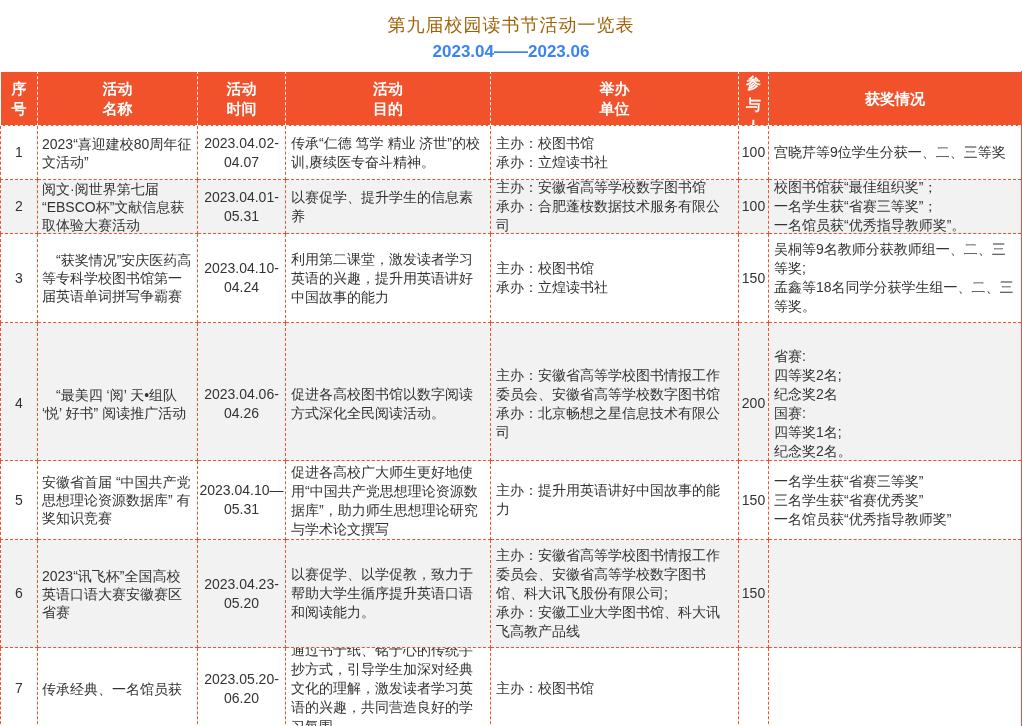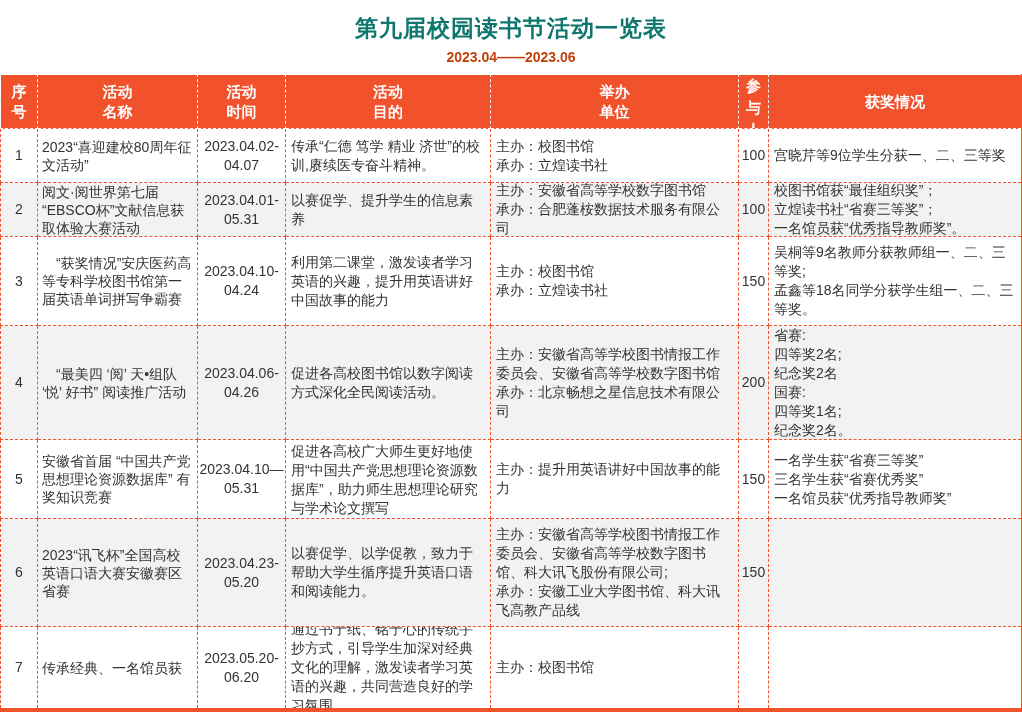--- a/index.html
+++ b/index.html
@@ -4,36 +4,36 @@
 <style>
   :root{
     --accent:#F1512B;
     --row-alt:#F2F2F2;
     --text:#333333;
   }
   *{box-sizing:border-box;margin:0;padding:0;}
   html,body{background:#fff;width:1022px;}
   body{font-family:"Liberation Sans","DejaVu Sans",sans-serif;color:var(--text);}
   .page{width:1022px;height:726px;overflow:hidden;background:#fff;}
-  .doc-title{margin-top:13px;text-align:center;font-size:23px;font-weight:bold;color:#0f766e;letter-spacing:1px;}
-  .doc-subtitle{margin-top:5px;text-align:center;font-size:14px;font-weight:bold;color:#c2410c;}
+  .doc-title{margin-top:13px;text-align:center;font-size:18px;font-weight:normal;color:#a16207;letter-spacing:1px;}
+  .doc-subtitle{margin-top:5px;text-align:center;font-size:17px;font-weight:bold;color:#3b82f6;}
   table.main{border-collapse:collapse;table-layout:fixed;width:1022px;margin-top:9px;
     border-right:3px solid var(--accent);border-bottom:4px solid var(--accent);border-left:1px dashed var(--accent);}
   th{background:var(--accent);color:#fff;font-size:15px;font-weight:bold;border:1px dashed rgba(255,255,255,.95);padding:0;}
   td{border:1px dashed var(--accent);padding:0;vertical-align:middle;font-size:14px;}
   tbody tr:nth-child(even){background:var(--row-alt);}
   .hw{display:flex;flex-direction:column;justify-content:center;align-items:center;height:53px;white-space:pre-line;line-height:20px;overflow:hidden;}
   .hw.vert{justify-content:flex-start;line-height:22px;}
   .cw{display:flex;flex-direction:column;justify-content:center;overflow:hidden;white-space:pre-line;line-height:19px;padding:0 5px;}
   .cw.top{justify-content:flex-start;padding-top:2px;}
   .center{text-align:center;padding:0 1px;}
   .c-name .cw{line-height:18px;padding:0 4px;}
   tr.r1 .cw,tr.r2 .cw{height:53px;}
   tr.r3 .cw{height:88px;}
-  tr.r4 .cw{height:113px;}
+  tr.r4 .cw{height:113px;margin-top:24px;}
   tr.r5 .cw{height:78px;}
   tr.r6 .cw{height:107px;}
   tr.r7 .cw{height:81px;}
 </style>
 </head>
 <body>
 
 <div class="page">
   <div class="doc-title">第九届校园读书节活动一览表</div>
   <div class="doc-subtitle">2023.04——2023.06</div>
@@ -124,21 +124,21 @@
           </td>
         <td class="c-org">
             <div class="cw">主办：安徽省高等学校数字图书馆
 承办：合肥蓬桉数据技术服务有限公司</div>
           </td>
         <td class="c-part">
             <div class="cw center">100</div>
           </td>
         <td class="c-award">
             <div class="cw">校图书馆获“最佳组织奖”；
-立煌读书社“省赛三等奖”；
+一名学生获“省赛三等奖”；
 一名馆员获“优秀指导教师奖”。</div>
           </td>
       </tr>
       <tr class="r3">
         <td class="c-no">
             <div class="cw center">3</div>
           </td>
         <td class="c-name">
             <div class="cw">　“获奖情况”安庆医药高等专科学校图书馆第一届英语单词拼写争霸赛</div>
           </td>

